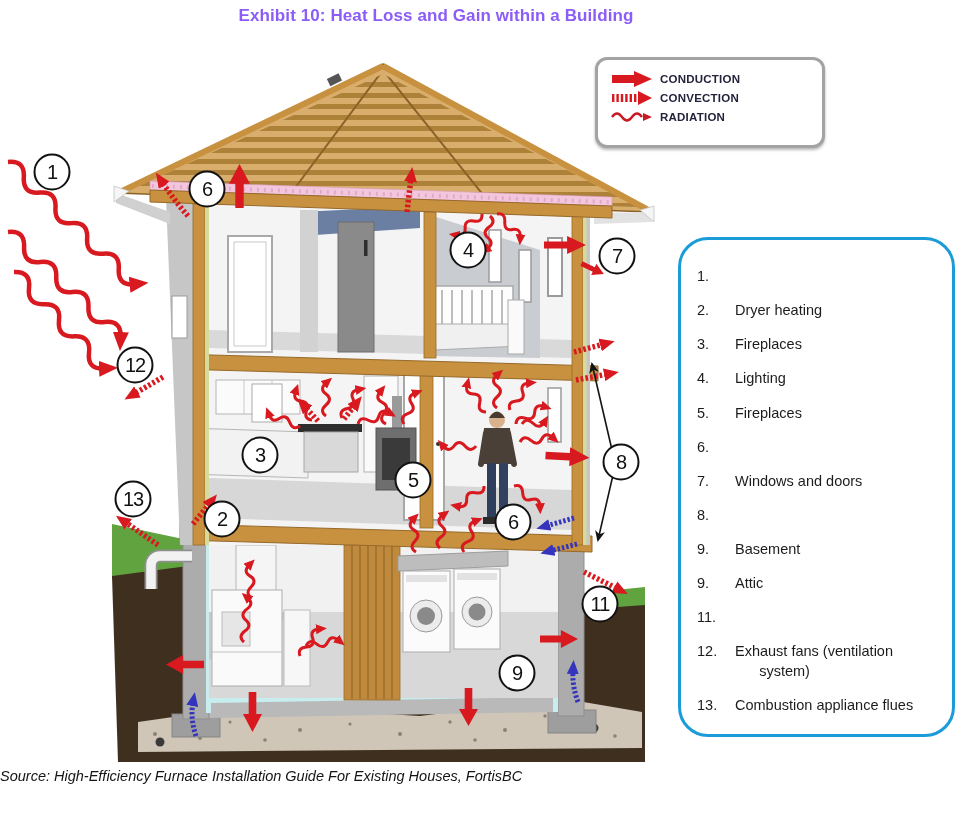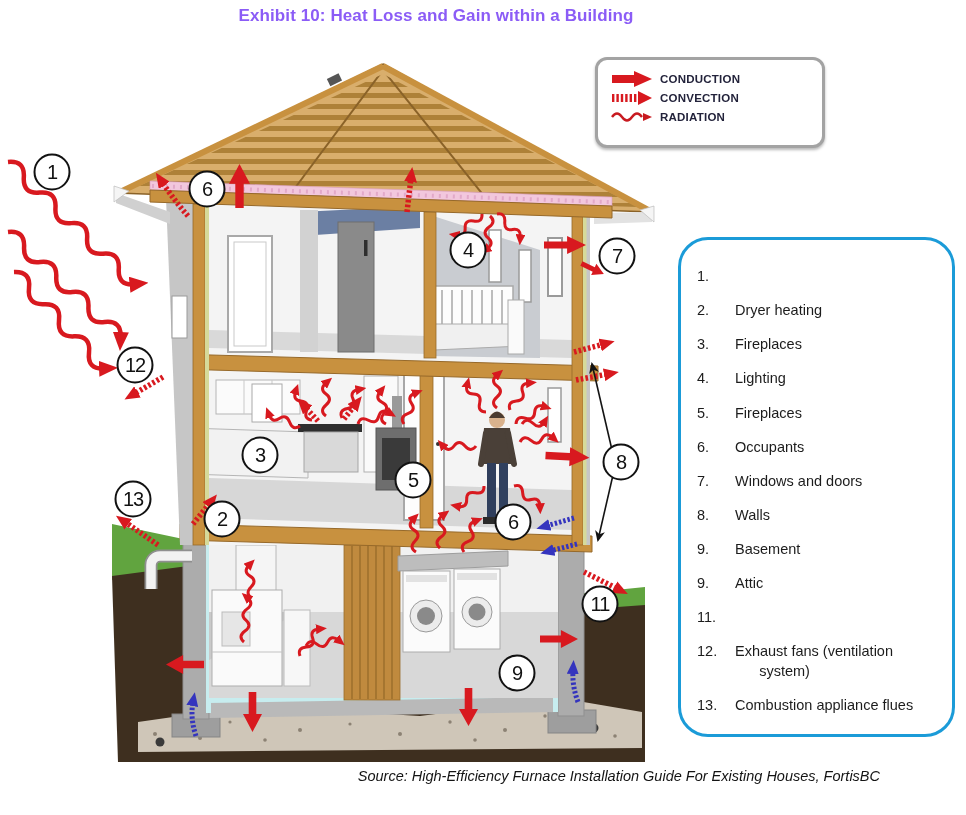--- a/index.html
+++ b/index.html
@@ -20,21 +20,21 @@
           background:#fff;border:3.5px solid #1B9BD8;border-radius:30px;
           padding:27px 10px 10px 16px;}
   .key-item{display:flex;margin-bottom:15px;font-size:14.5px;color:#1c1c1c;line-height:1.32;}
   .key-num{width:38px;flex:0 0 38px;}
   .key-label{flex:1;white-space:pre-wrap;}
   
   .callouts{position:absolute;left:0;top:0;width:966px;height:815px;pointer-events:none;}
   .callout{position:absolute;width:37px;height:37px;box-sizing:border-box;border:2.6px solid #121212;
            border-radius:50%;background:#fff;display:flex;align-items:center;justify-content:center;
            font-size:20px;color:#121212;transform:translate(-50%,-50%);letter-spacing:-1px;}
-  .source{position:absolute;left:0;top:768px;width:880px;text-align:right;
+  .source{position:absolute;left:0;top:768px;width:880px;text-align:left;
           font-style:italic;font-size:14.5px;color:#141414;}
 </style>
 </head>
 <body>
 
 <div class="page">
 
   <div class="title" style="color: #8b5cf6;">Exhibit 10: Heat Loss and Gain within a Building</div>
 
   <svg class="house-svg" width="680" height="780" viewBox="0 0 680 780">
@@ -454,29 +454,27 @@
         <div class="key-item">
           <span class="key-num">4.</span>
           <span class="key-label">Lighting</span>
         </div>
         <div class="key-item">
           <span class="key-num">5.</span>
           <span class="key-label">Fireplaces</span>
         </div>
         <div class="key-item">
           <span class="key-num">6.</span>
-          <span class="key-label">Occupants</span>
         </div>
         <div class="key-item">
           <span class="key-num">7.</span>
           <span class="key-label">Windows and doors</span>
         </div>
         <div class="key-item">
           <span class="key-num">8.</span>
-          <span class="key-label">Walls</span>
         </div>
         <div class="key-item">
           <span class="key-num">9.</span>
           <span class="key-label">Basement</span>
         </div>
         <div class="key-item">
           <span class="key-num">9.</span>
           <span class="key-label">Attic</span>
         </div>
         <div class="key-item">

